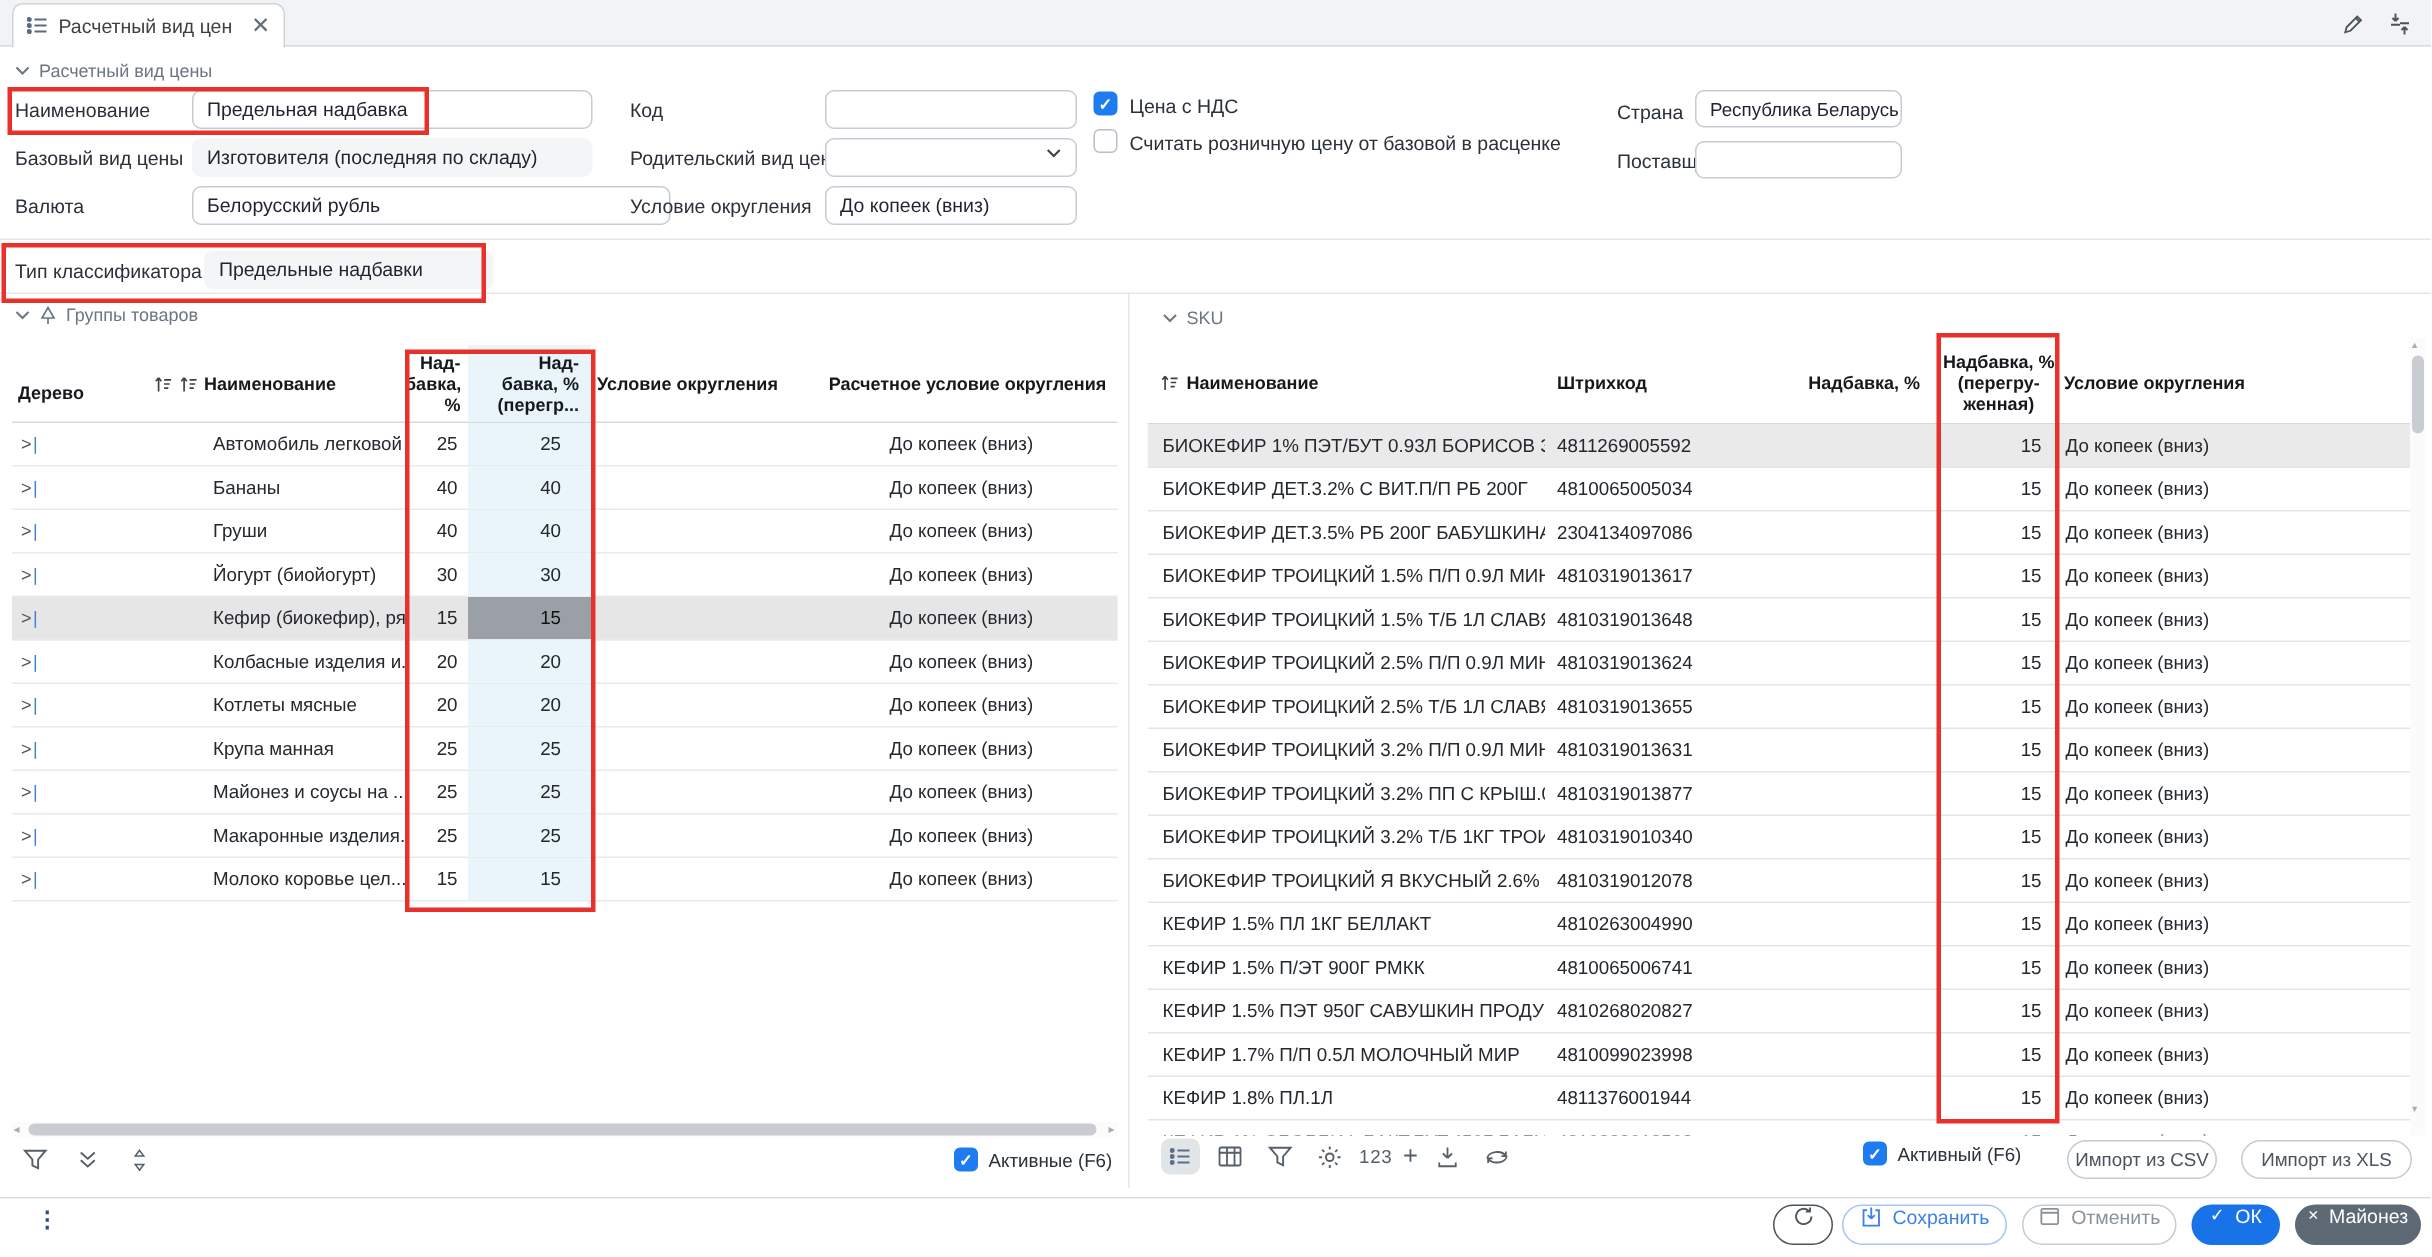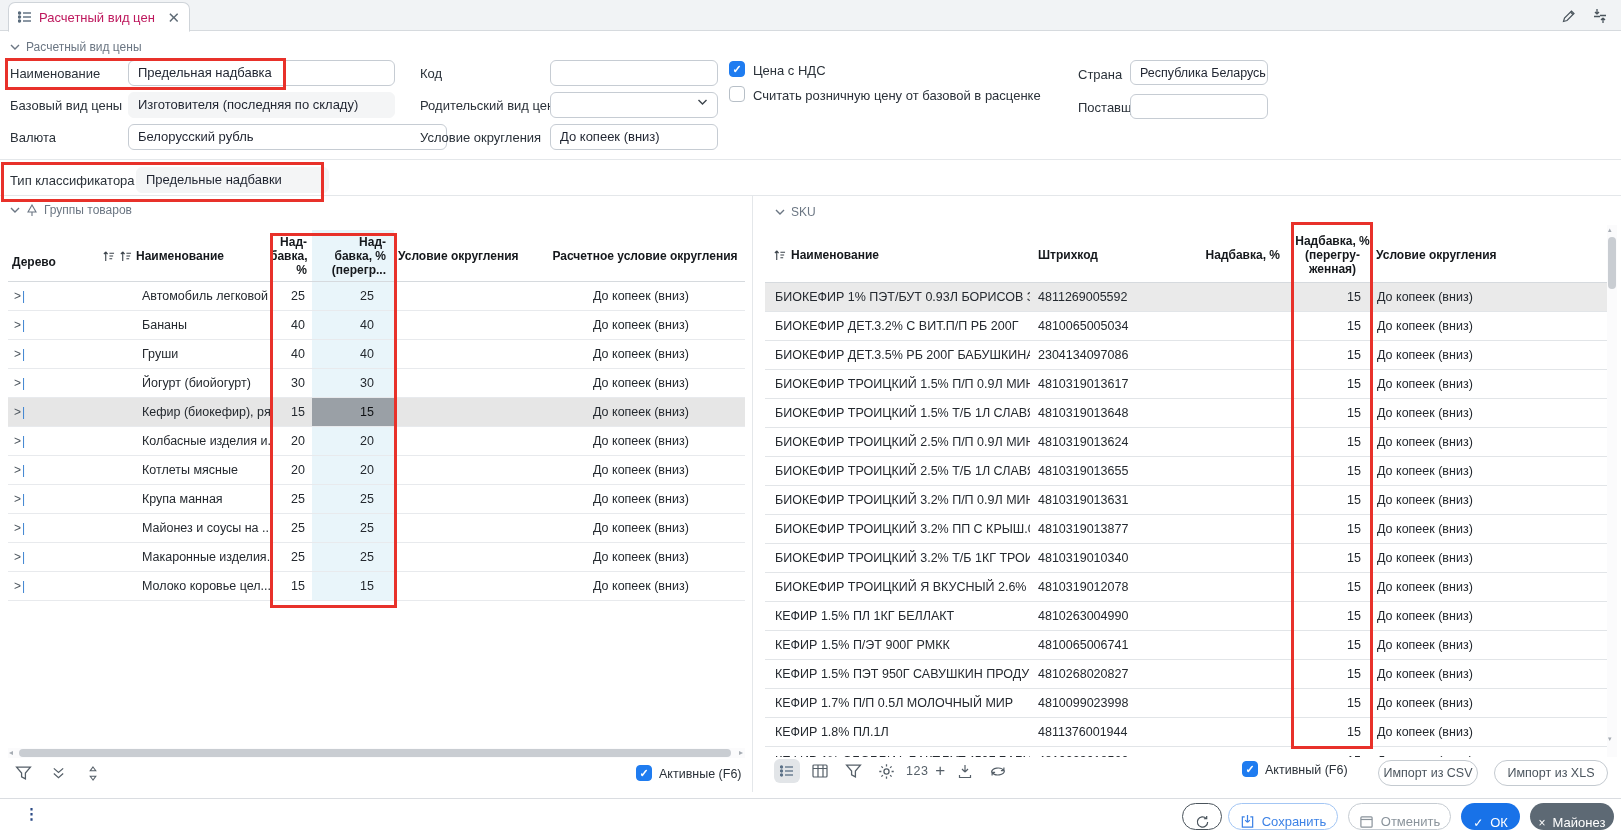--- a/index.html
+++ b/index.html
@@ -3,21 +3,21 @@
 <meta charset="utf-8">
 <style>
   html,body{margin:0;padding:0;background:#fff;}
   .screen{position:relative;width:1621px;height:838px;background:#fff;overflow:hidden;
           font-family:"Liberation Sans",sans-serif;font-size:12.5px;color:#24292f;}
 
   
   .tabbar{position:absolute;left:0;top:0;width:100%;height:31px;background:#f1f3f5;border-bottom:1px solid #d6dade;box-sizing:border-box;}
   .tab{position:absolute;left:8px;top:2px;height:30px;width:182px;background:#fff;border:1px solid #cfd4d9;border-bottom:1px solid #fff;
        border-radius:7px 7px 0 0;display:flex;align-items:center;gap:7px;padding:0 9px;box-sizing:border-box;z-index:3;}
-  .tab-title{font-size:13px;color:#be185d;white-space:nowrap;}
+  .tab-title{font-size:13px;color:#404040;white-space:nowrap;}
   .tab-close{margin-left:auto;color:#5f6b76;font-size:15px;line-height:1;cursor:pointer;}
   .top-actions{position:absolute;right:12px;top:7px;display:flex;gap:13px;z-index:3;}
   .icon-btn{width:18px;height:18px;display:flex;align-items:center;justify-content:center;color:#4a545c;}
 
   
   .sec-hdr{position:absolute;display:flex;align-items:center;gap:6px;color:#6b7683;font-size:12px;white-space:nowrap;}
   .lbl{position:absolute;font-size:13px;color:#2a3139;white-space:nowrap;}
   .inp{position:absolute;background:#fff;border:1px solid #c6ccd3;border-radius:6px;height:26px;line-height:24px;
        padding:0 9px;font-size:13px;color:#1f2430;white-space:nowrap;overflow:hidden;box-sizing:border-box;}
   .inp.grey{background:#f4f5f6;border-color:#f4f5f6;}
@@ -90,21 +90,21 @@
   .g-footer{position:absolute;left:10px;top:761px;display:flex;gap:9px;align-items:center;}
   .s-footer{position:absolute;left:774px;top:759px;display:flex;gap:7px;align-items:center;}
   .num123{font-size:12.5px;color:#555f68;letter-spacing:.5px;}
   .plus{font-size:17px;color:#555f68;font-weight:400;}
   .imp-btn{position:absolute;height:26px;border:1px solid #c4cad0;border-radius:13px;background:#fff;color:#4b555e;
            font-size:12.5px;display:flex;align-items:center;justify-content:center;box-sizing:border-box;cursor:pointer;}
 
   
   .bottom{position:absolute;left:0;top:798px;width:100%;height:40px;background:#fff;border-top:1px solid #dadde1;box-sizing:border-box;}
   .kebab{position:absolute;left:24px;top:806px;font-size:15px;font-weight:bold;color:#2b4a86;line-height:1;}
-  .btn{position:absolute;top:803px;height:27px;border-radius:14px;display:flex;align-items:flex-end;justify-content:center;
+  .btn{position:absolute;top:803px;height:27px;border-radius:14px;display:flex;align-items:flex-start;justify-content:center;
        gap:7px;font-size:13px;box-sizing:border-box;cursor:pointer;white-space:nowrap;}
   .btn-refresh{left:1182px;width:40px;border:1px solid #4a545c;color:#4a545c;background:#fff;}
   .btn-save{left:1228px;width:110px;border:1px solid #a3c6f4;color:#3c82e6;background:#fff;}
   .btn-cancel{left:1348px;width:103px;border:1px solid #c6ccd2;color:#8a939b;background:#fff;}
   .btn-ok{left:1461px;width:59px;background:#1872e8;color:#fff;border:none;}
   .btn-close{left:1530px;width:84px;background:#5d6974;color:#fff;border:none;}
   svg{display:block;}
 </style>
 </head>
 <body>

